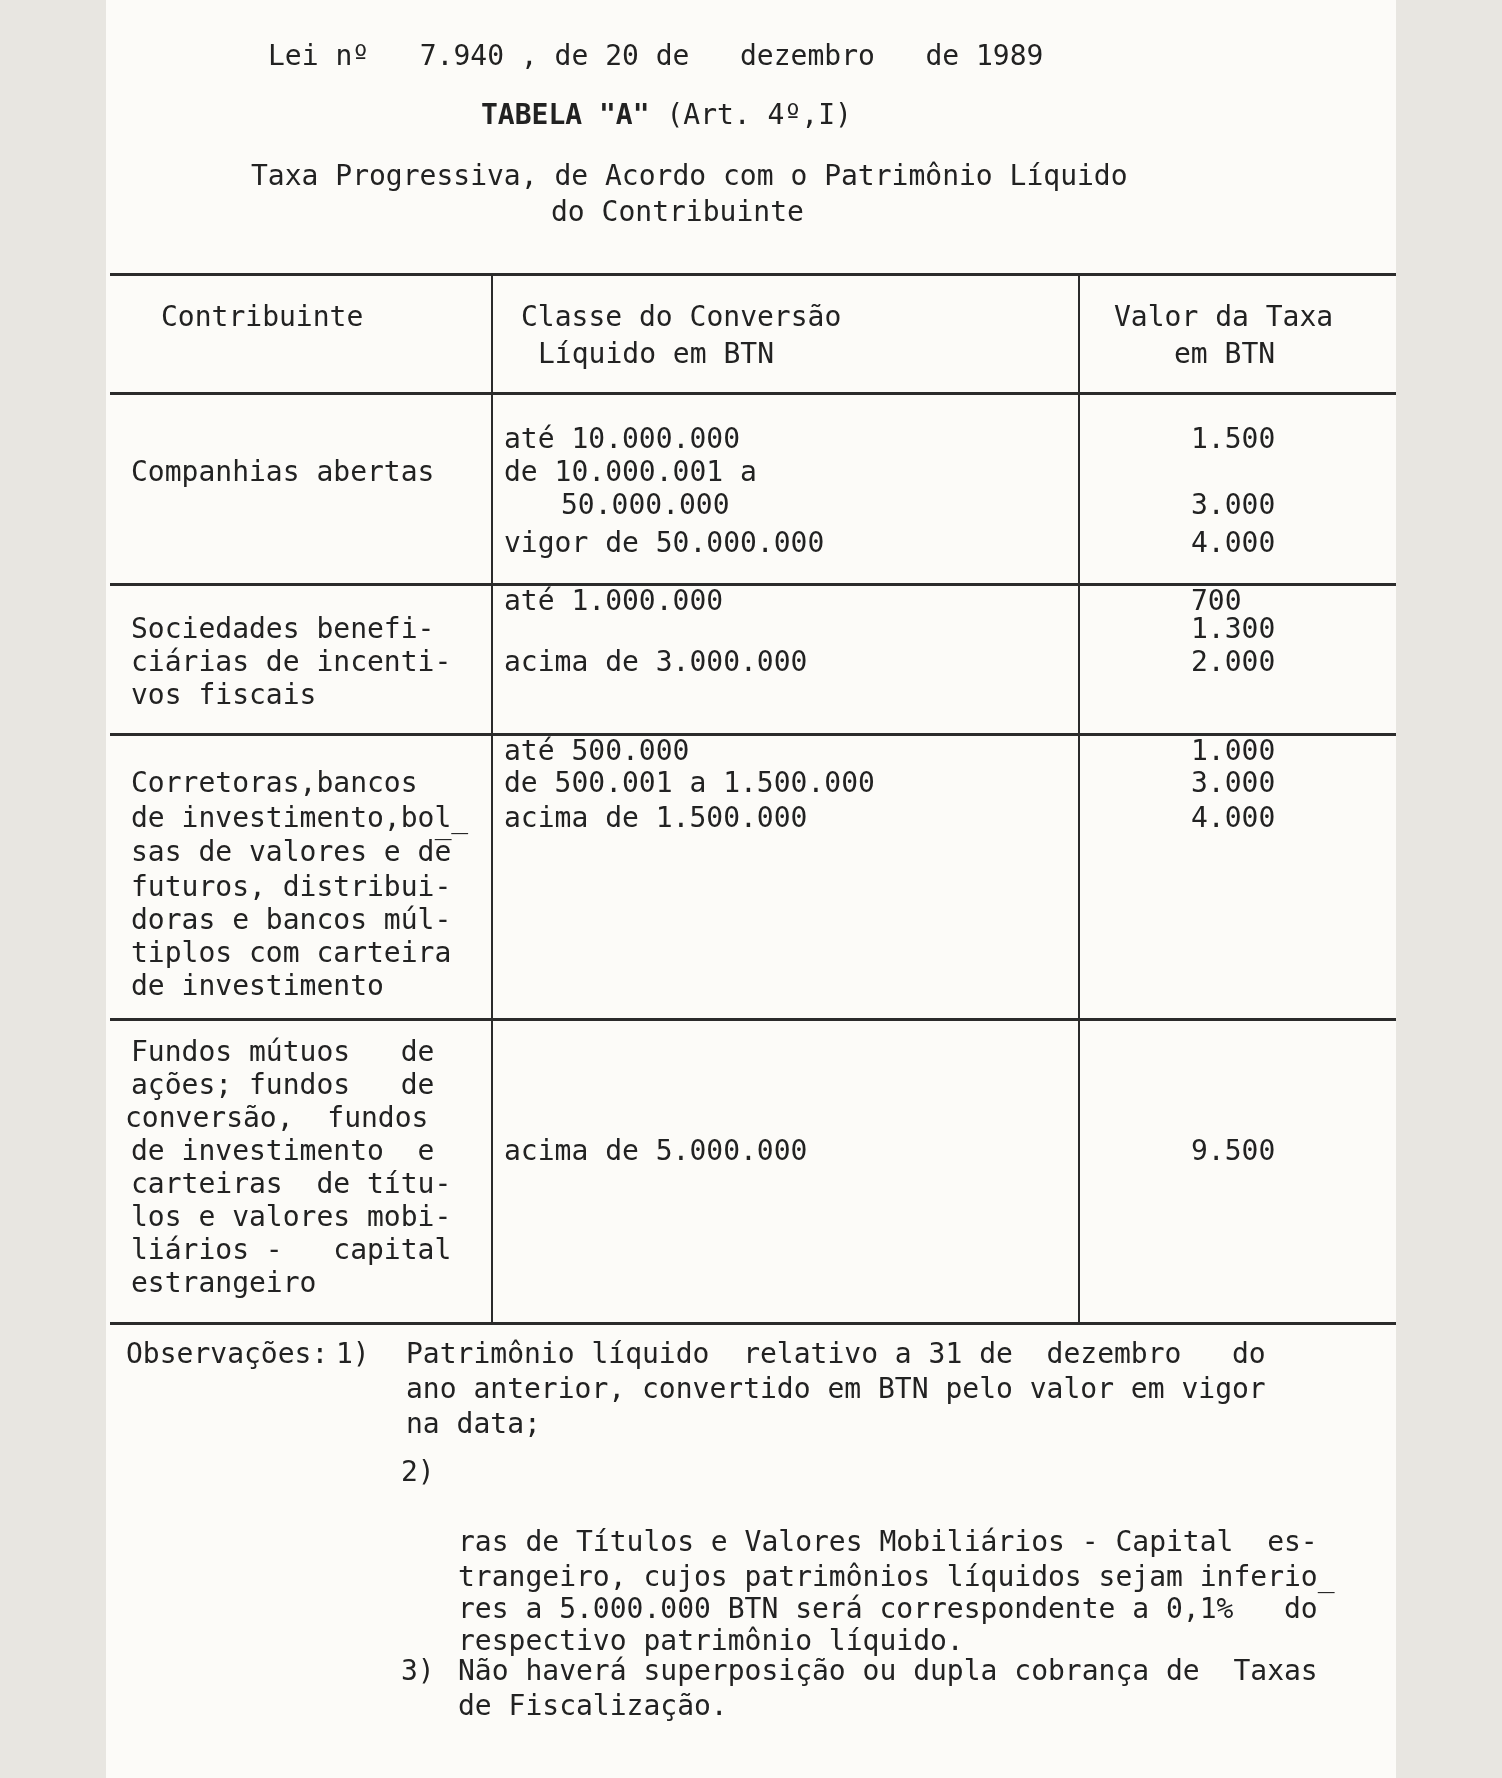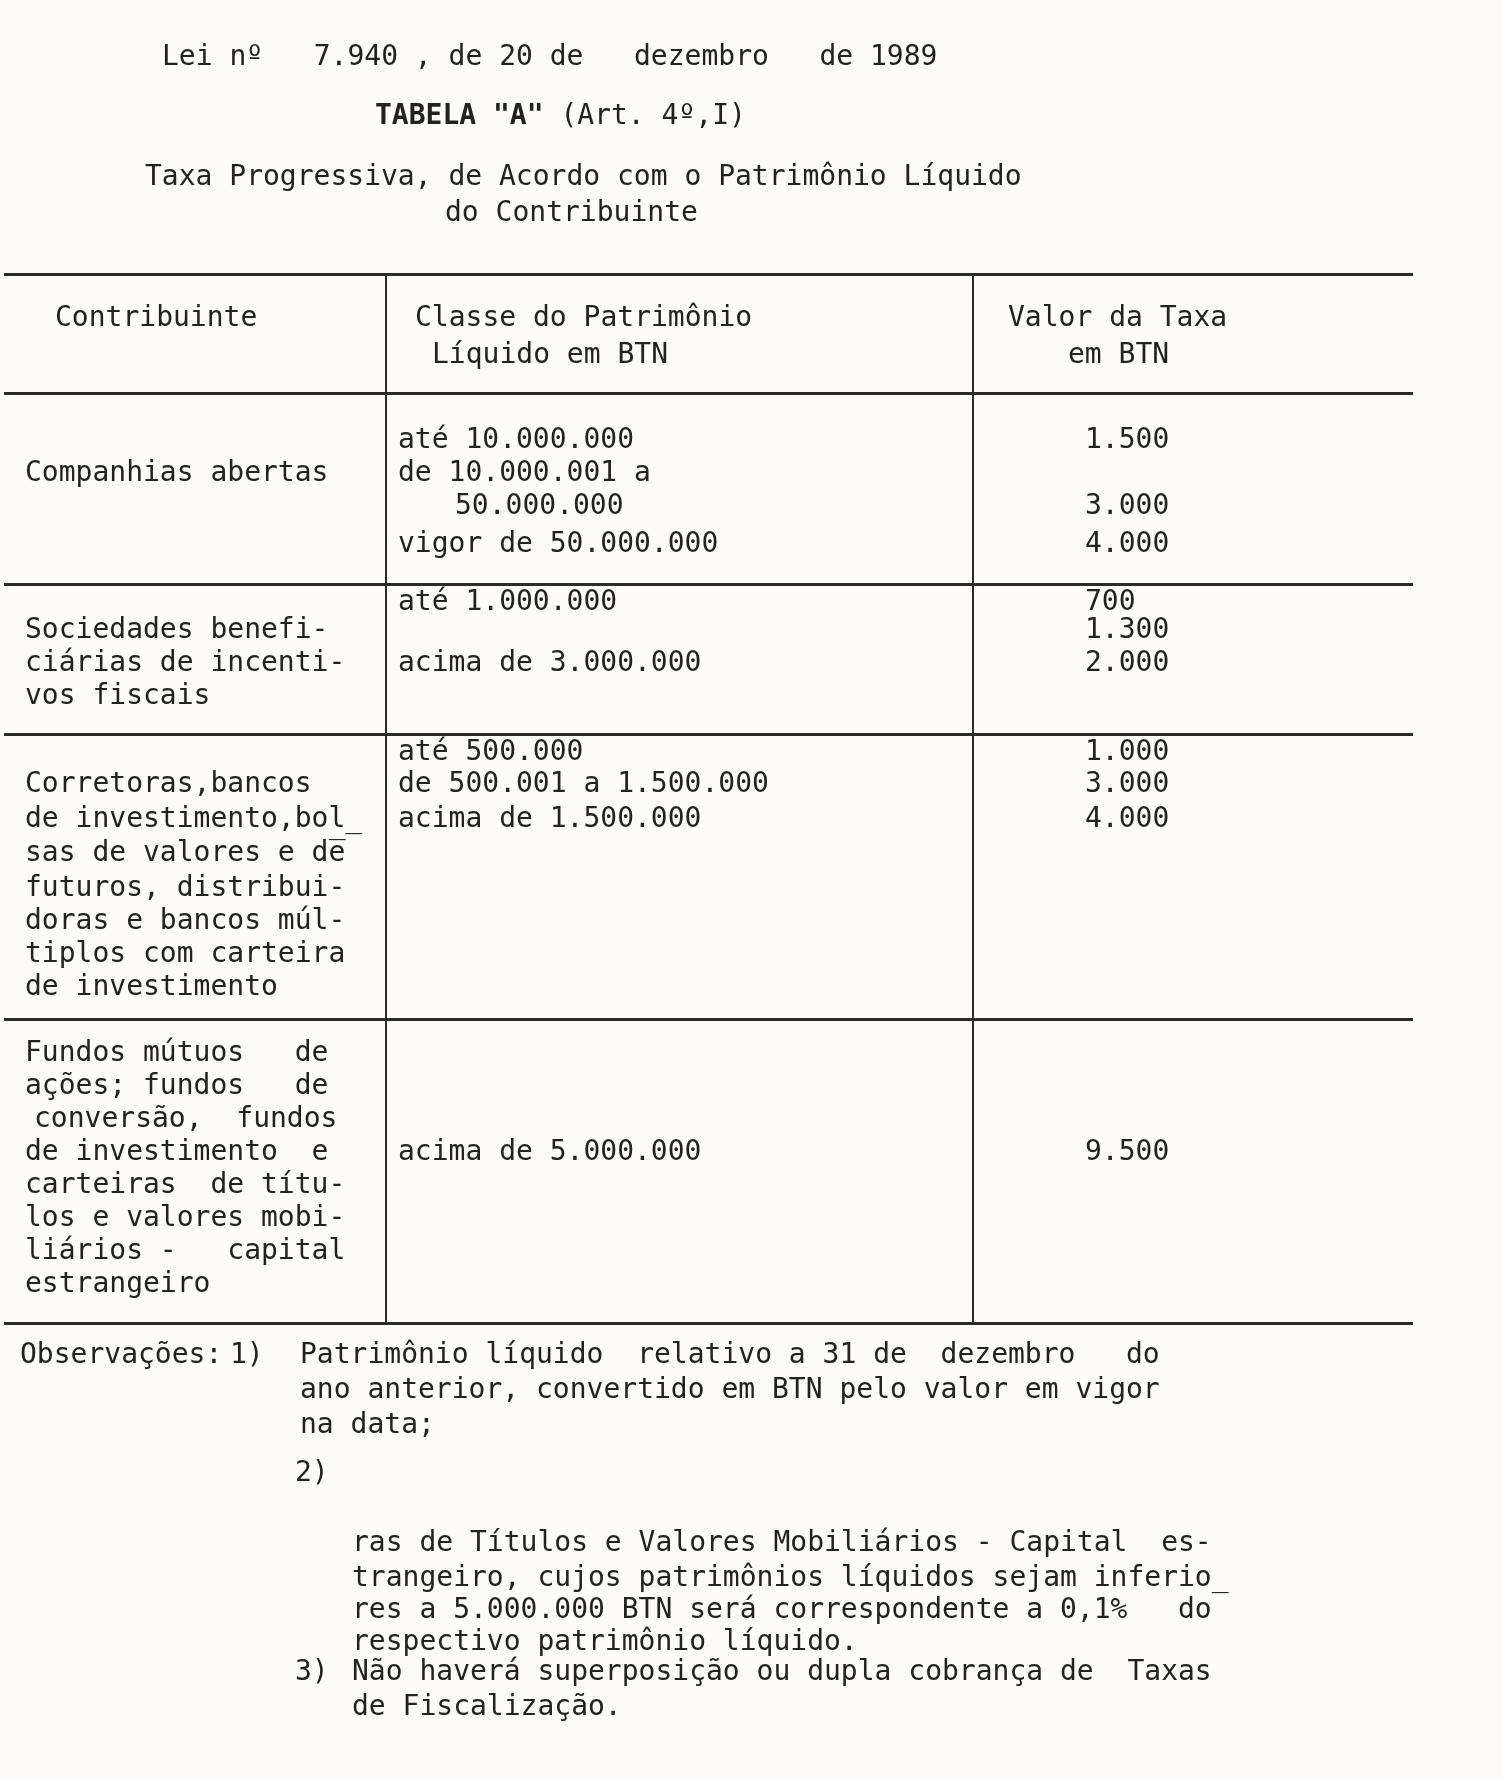--- a/index.html
+++ b/index.html
@@ -1,18 +1,18 @@
 <!DOCTYPE html>
 <html><head>
 <meta charset="utf-8">
 <style>
   html,body{margin:0;padding:0;background:#e8e6e1;}
   .page{
     position:relative;
-    width:1502px;height:1778px;
+    width:1290px;height:1778px;
     margin:0 auto;
     background:#fcfbf8;
     font-family:"DejaVu Sans Mono","Liberation Mono",monospace;
     font-size:28px;
     color:#222;
     overflow:hidden;
   }
   .t{
     position:absolute;
     white-space:pre;
@@ -47,21 +47,21 @@
   <div class="hr" style="top:273px"></div>
   <div class="hr" style="top:392px"></div>
   <div class="hr" style="top:583px"></div>
   <div class="hr" style="top:733px"></div>
   <div class="hr" style="top:1018px"></div>
   <div class="hr" style="top:1322px"></div>
   <div class="vr" style="left:385px"></div>
   <div class="vr" style="left:972px"></div>
 
   <div class="t" style="left:55px;top:302px">Contribuinte</div>
-  <div class="t" style="left:415px;top:302px">Classe do Patrimônio</div>
+  <div class="t" style="left:415px;top:302px">Classe do Conversão</div>
   <div class="t" style="left:432px;top:339px">Líquido em BTN</div>
   <div class="t" style="left:1008px;top:302px">Valor da Taxa</div>
   <div class="t" style="left:1068px;top:339px">em BTN</div>
 
   <div class="t" style="left:25px;top:457px">Companhias abertas</div>
   <div class="t" style="left:398px;top:424px">até 10.000.000</div>
   <div class="t" style="left:398px;top:457px">de 10.000.001 a</div>
   <div class="t" style="left:455px;top:490px">50.000.000</div>
   <div class="t" style="left:398px;top:528px">vigor de 50.000.000</div>
   <div class="t val" style="left:1085px;top:424px">1.500</div>
@@ -86,21 +86,21 @@
   <div class="t" style="left:25px;top:971px">de investimento</div>
   <div class="t" style="left:398px;top:736px">até 500.000</div>
   <div class="t" style="left:398px;top:768px">de 500.001 a 1.500.000</div>
   <div class="t" style="left:398px;top:803px">acima de 1.500.000</div>
   <div class="t val" style="left:1085px;top:736px">1.000</div>
   <div class="t val" style="left:1085px;top:768px">3.000</div>
   <div class="t val" style="left:1085px;top:803px">4.000</div>
 
   <div class="t" style="left:25px;top:1037px">Fundos mútuos   de</div>
   <div class="t" style="left:25px;top:1070px">ações; fundos   de</div>
-  <div class="t" style="left:34px;top:1103px">conversão,  fundos</div>
+  <div class="t" style="left:19px;top:1103px">conversão,  fundos</div>
   <div class="t" style="left:25px;top:1136px">de investimento  e</div>
   <div class="t" style="left:25px;top:1169px">carteiras  de títu-</div>
   <div class="t" style="left:25px;top:1202px">los e valores mobi-</div>
   <div class="t" style="left:25px;top:1235px">liários -   capital</div>
   <div class="t" style="left:25px;top:1268px">estrangeiro</div>
   <div class="t" style="left:398px;top:1136px">acima de 5.000.000</div>
   <div class="t val" style="left:1085px;top:1136px">9.500</div>
 
   <div class="t" style="left:20px;top:1339px">Observações:</div>
 

